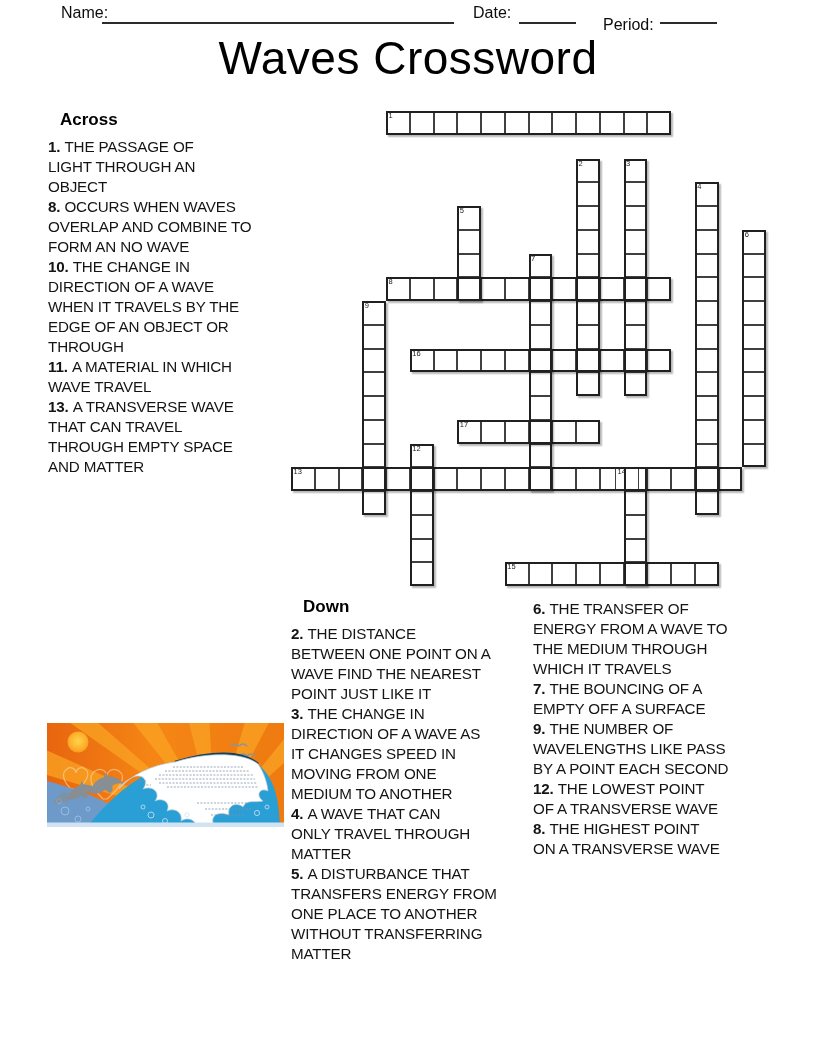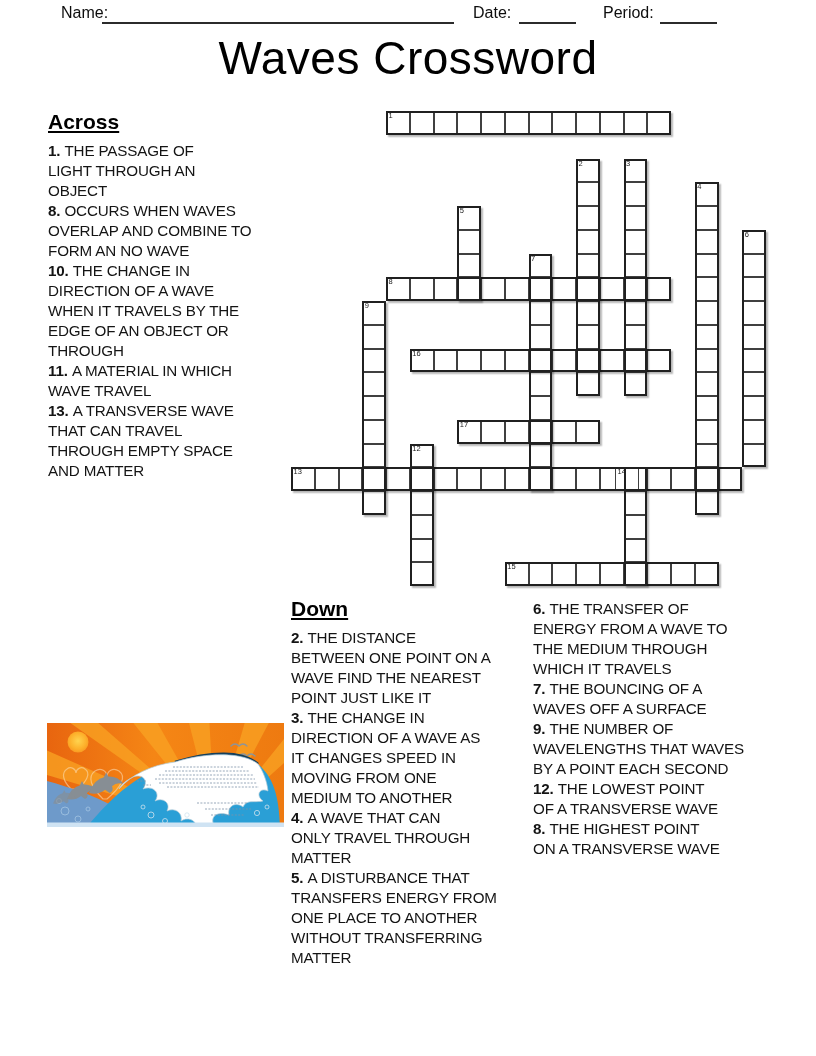--- a/index.html
+++ b/index.html
@@ -7,21 +7,21 @@
     width:816px;height:1056px;position:relative;background:#ffffff;
     font-family:"Liberation Sans",sans-serif;overflow:hidden;
   }
   .abs{position:absolute;}
   
   .hdr-label{font-size:16px;color:#0d0d0d;white-space:nowrap;}
   .hdr-line{border-bottom:2px solid #2b2b2b;height:18px;}
   
   #title{left:0;top:31px;width:816px;text-align:center;font-size:46px;color:#000;letter-spacing:.5px;}
   
-  .sec-head{margin:0 0 7px 0;font-size:21px;font-weight:700;text-decoration:underline;color:#000;}
+  .sec-head{margin:0 0 7px 12px;font-size:17px;font-weight:700;color:#000;}
   p.clue{margin:0;font-size:15.2px;line-height:20px;color:#141414;letter-spacing:-.15px;}
   p.clue b{font-weight:700;}
   .clue-text{white-space:pre-line;}
   #across{left:48px;top:110px;width:252px;}
   #down-left{left:291px;top:597px;width:252px;}
   #down-right{left:533px;top:599px;width:272px;}
   
   #grid{left:291px;top:111px;width:475px;height:475px;}
   .cell{
     position:absolute;width:23.75px;height:23.75px;box-sizing:border-box;
@@ -37,21 +37,21 @@
 </style>
 </head>
 <body>
 
 <div class="abs hdr-label" style="left:61px;top:4px">Name:</div>
 <div class="abs hdr-line" style="left:102px;top:4px;width:352px"></div>
 
 <div class="abs hdr-label" style="left:473px;top:4px">Date:</div>
 <div class="abs hdr-line" style="left:519px;top:4px;width:57px"></div>
 
-<div class="abs hdr-label" style="left:603px;top:4px">Period:</div>
+<div class="abs hdr-label" style="left:603px;top:16px">Period:</div>
 <div class="abs hdr-line" style="left:660px;top:4px;width:57px"></div>
 
 <div class="abs" id="title">Waves Crossword</div>
 
 <div class="abs" id="across">
   <h2 class="sec-head">Across</h2>
   <div id="across-list">
       <p class="clue"><b>1. </b><span class="clue-text">THE PASSAGE OF
 LIGHT THROUGH AN
 OBJECT</span></p>
@@ -275,23 +275,23 @@
 MATTER</span></p>
     </div>
 </div>
 <div class="abs" id="down-right">
   <div id="down-right-list">
       <p class="clue"><b>6. </b><span class="clue-text">THE TRANSFER OF
 ENERGY FROM A WAVE TO
 THE MEDIUM THROUGH
 WHICH IT TRAVELS</span></p>
       <p class="clue"><b>7. </b><span class="clue-text">THE BOUNCING OF A
-WAVES OFF A SURFACE</span></p>
+EMPTY OFF A SURFACE</span></p>
       <p class="clue"><b>9. </b><span class="clue-text">THE NUMBER OF
-WAVELENGTHS THAT WAVES
+WAVELENGTHS LIKE PASS
 BY A POINT EACH SECOND</span></p>
       <p class="clue"><b>12. </b><span class="clue-text">THE LOWEST POINT
 OF A TRANSVERSE WAVE</span></p>
       <p class="clue"><b>8. </b><span class="clue-text">THE HIGHEST POINT
 ON A TRANSVERSE WAVE</span></p>
     </div>
 </div>
 
 <svg class="abs" id="clipart" viewBox="0 0 237 104" preserveAspectRatio="none">
   <defs>

